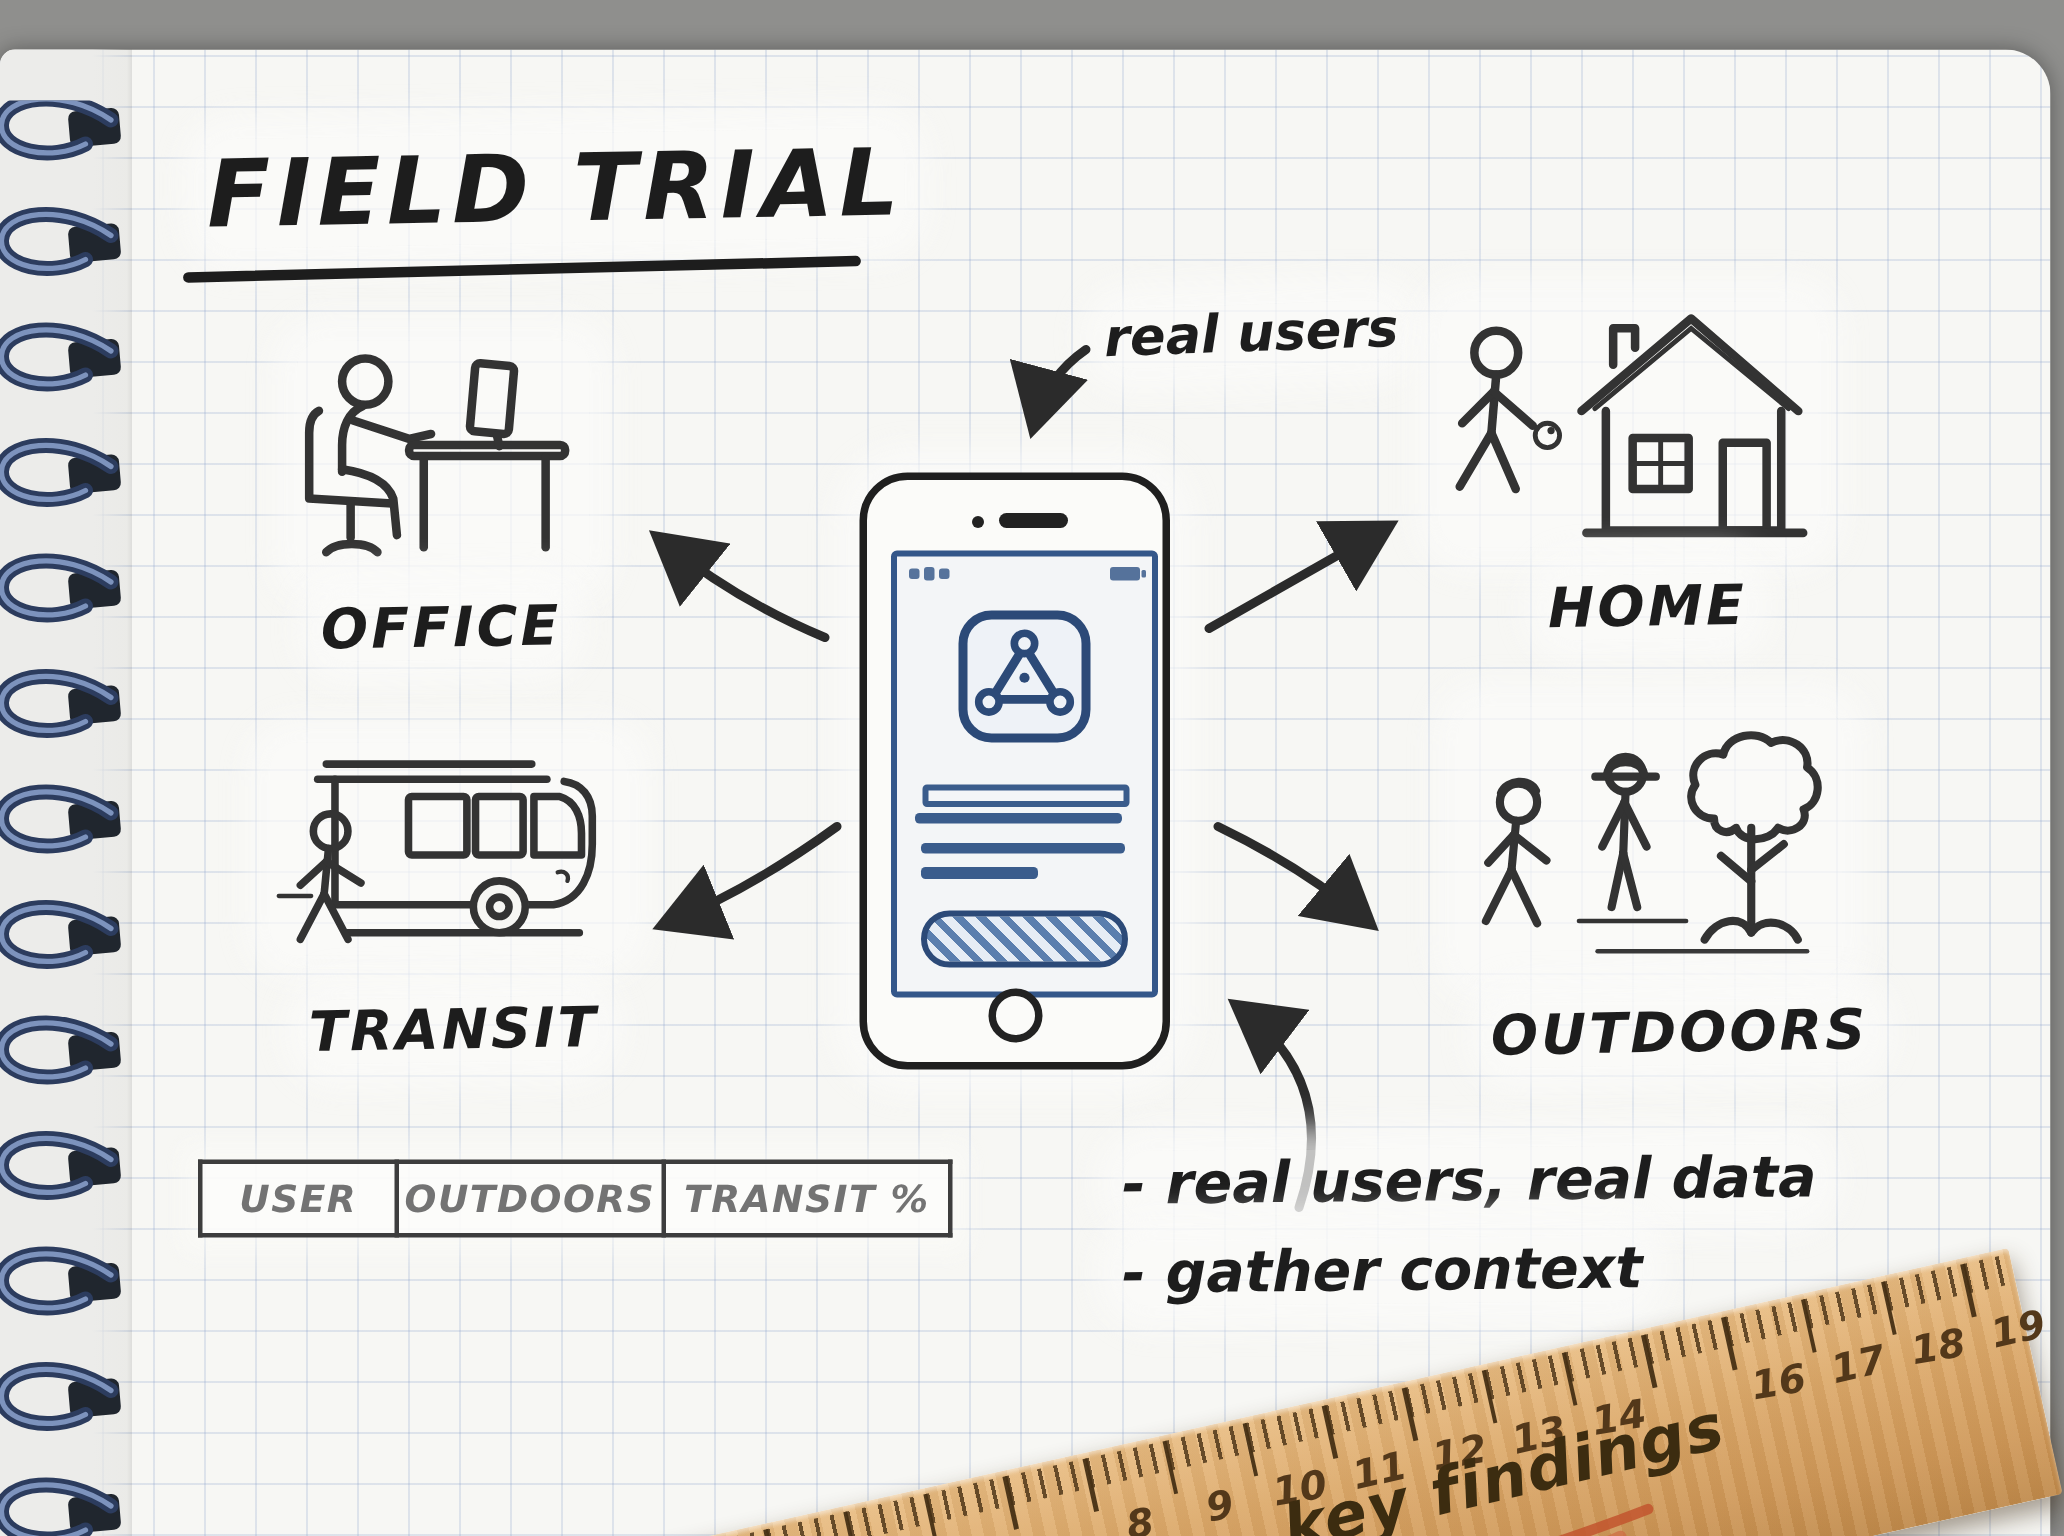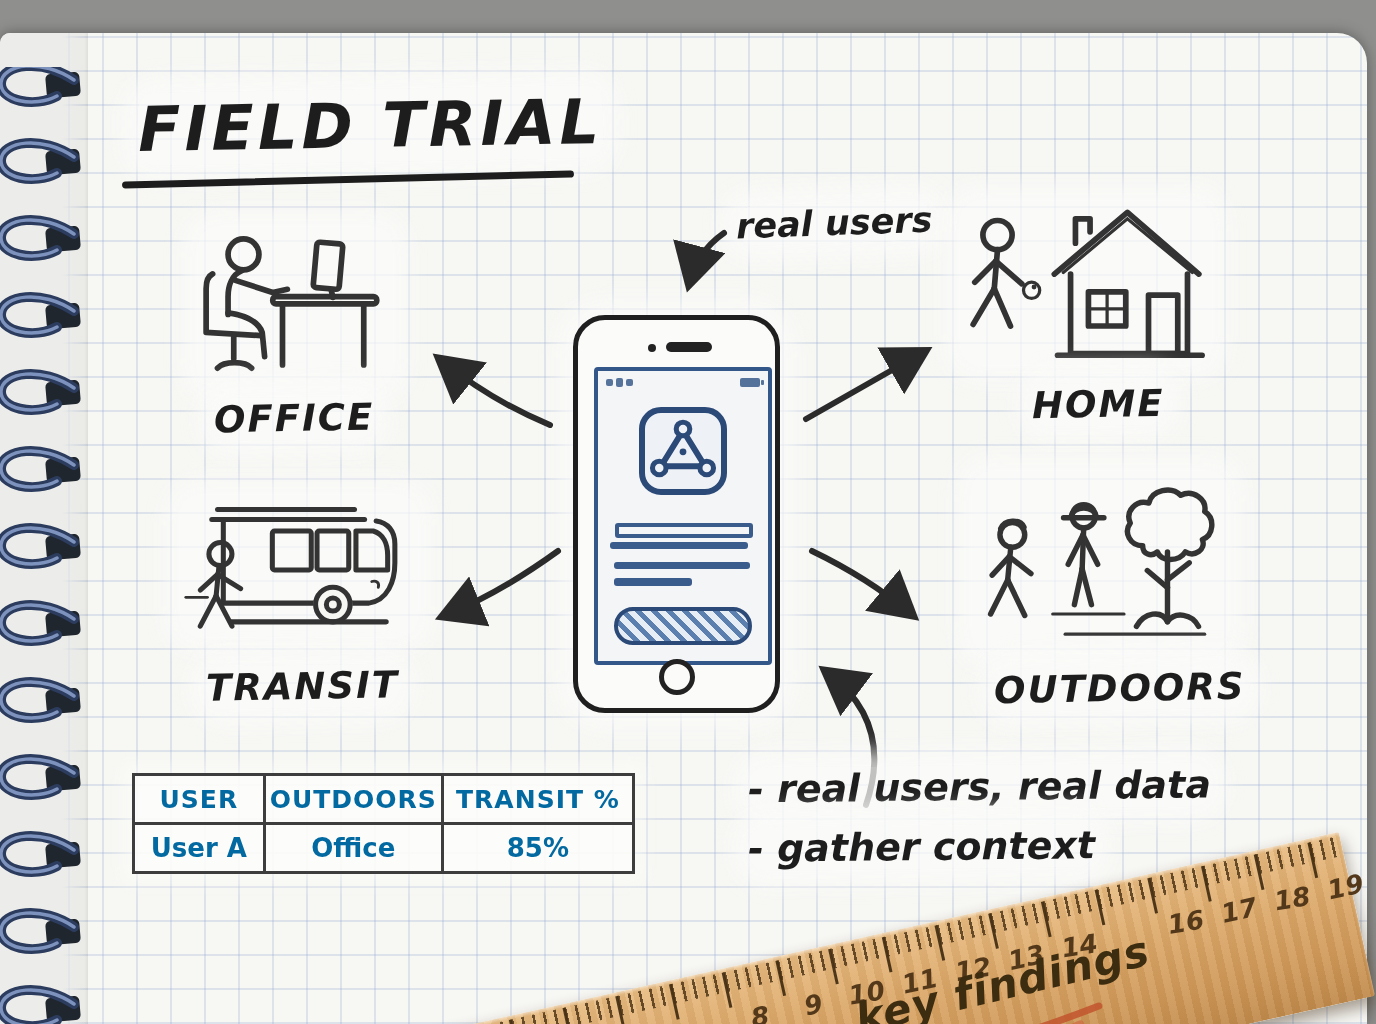--- a/index.html
+++ b/index.html
@@ -61,21 +61,21 @@
   .cta{position:absolute;left:16px;top:236px;width:138px;height:38px;border:4px solid #2c4a78;border-radius:20px;box-sizing:border-box;
        background:repeating-linear-gradient(45deg,#5b7fae 0 5px,#e6edf5 5px 11px);}
   .home-btn{position:absolute;left:50%;bottom:13px;transform:translateX(-50%);width:36px;height:36px;border:5px solid #222;border-radius:50%;background:#fbfbf9;box-sizing:border-box;}
 
   
   .arrows{position:absolute;left:0;top:0;pointer-events:none;}
 
   
   .trial-table{position:absolute;left:132px;top:740px;width:503px;border-collapse:collapse;background:rgba(252,252,250,.92);box-shadow:0 0 16px 10px rgba(251,251,249,.6);}
   .trial-table th,.trial-table td{
-    border:3.5px solid #3d3d3d;text-align:center;font-weight:800;color:#0369a1;
+    border:3.5px solid #3d3d3d;text-align:center;font-style:italic;font-weight:800;color:#737373;
     height:46px;padding:0 4px;font-size:26px;
   }
   .trial-table th{font-size:25px;letter-spacing:1px;}
   .trial-table col.c1{width:140px;} .trial-table col.c2{width:160px;} .trial-table col.c3{width:203px;}
 
   
   .ruler{
     position:absolute;left:270px;top:916px;width:1100px;height:168px;
     transform:rotate(-12.5deg);transform-origin:50% 50%;
     background:
@@ -277,25 +277,20 @@
           <col class="c1">
           <col class="c2">
           <col class="c3">
         </colgroup>
       <tbody>
           <tr>
         <th>USER</th>
         <th>OUTDOORS</th>
         <th>TRANSIT %</th>
       </tr>
-      <tr>
-        <td>User A</td>
-        <td>Office</td>
-        <td>85%</td>
-      </tr>
     </tbody>
       </table>
 
     <div class="hand note-line halo" style="top:732px;">- real users, real data</div>
     <div class="hand note-line halo" style="top:792px;">- gather context</div>
 
     <div class="ruler">
       <div class="ticks-minor"></div>
       <div class="ticks-major"></div>
       <div class="ruler-nums">

